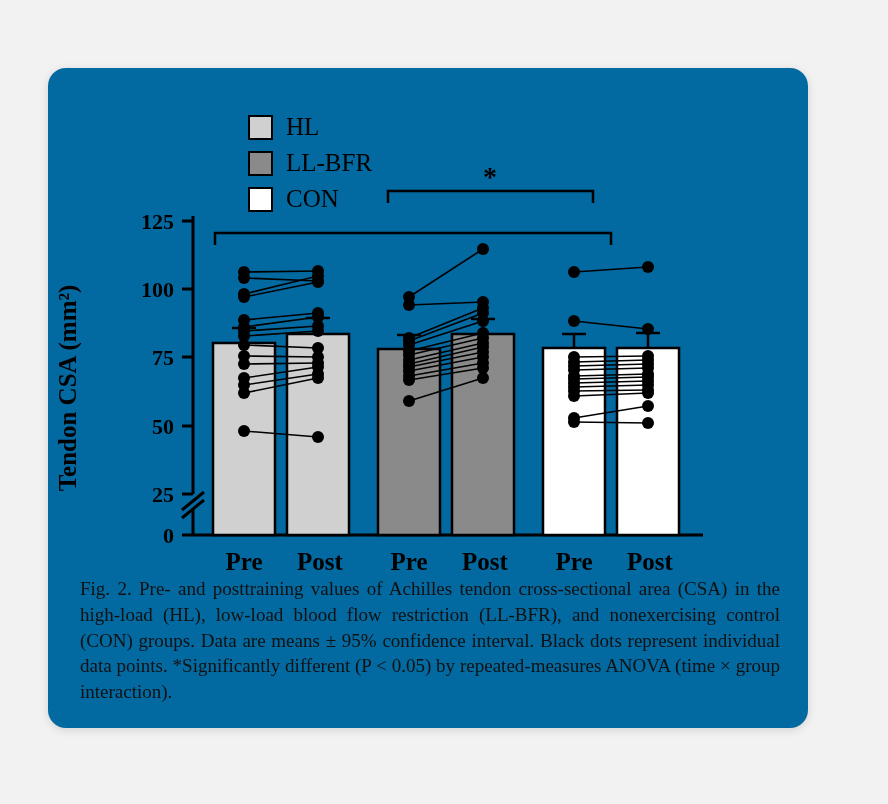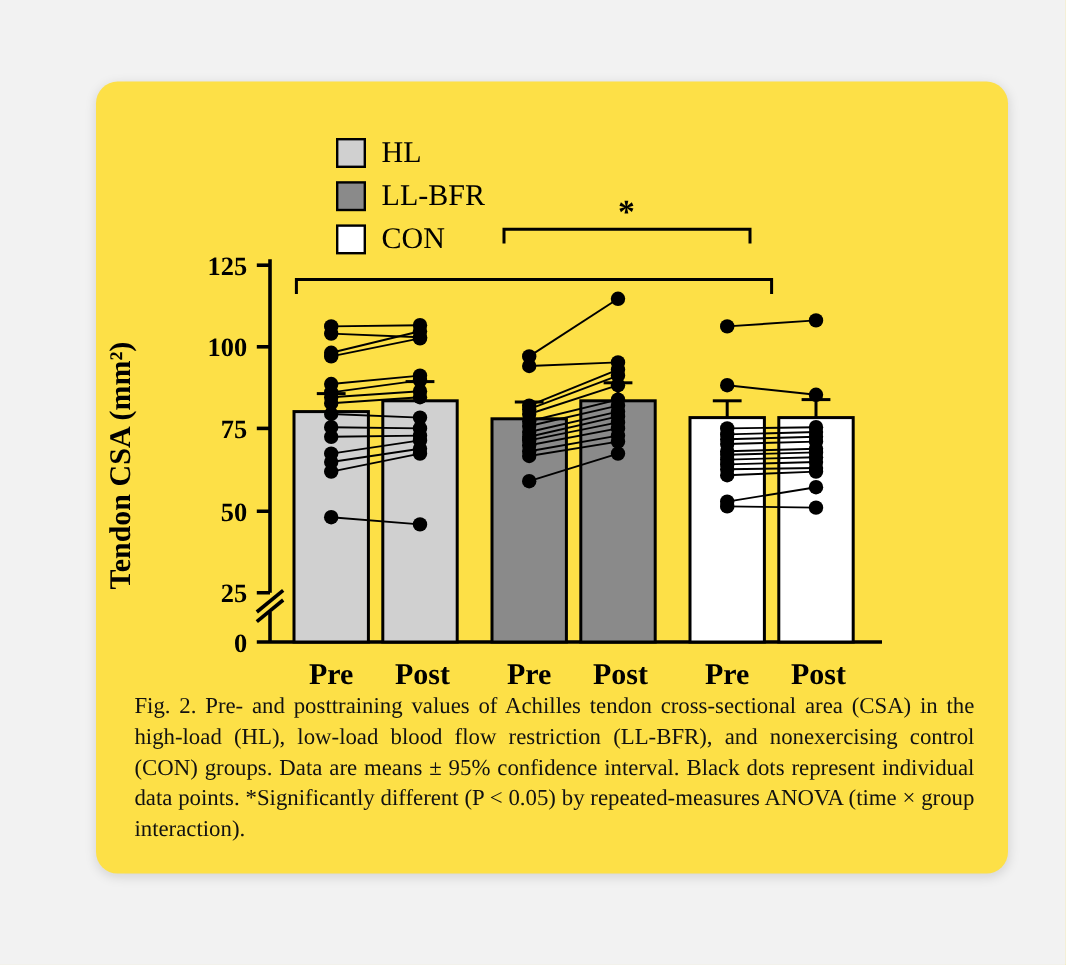--- a/index.html
+++ b/index.html
@@ -5,25 +5,25 @@
   html, body {
     margin: 0;
     padding: 0;
     background: #f2f2f2;
     width: 888px;
     height: 804px;
     font-family: "Liberation Serif", serif;
   }
   #card {
     position: absolute;
-    left: 80px;
+    left: 48px;
     top: 68px;
     width: 760px;
     height: 660px;
-    background: #fde047;
+    background: #0369a1;
     border-radius: 18px;
     box-shadow: 0 2px 10px rgba(0,0,0,0.13);
     overflow: hidden;
   }
   #figure {
     position: absolute;
     left: 0;
     top: 10px;
     width: 760px;
     height: 540px;

